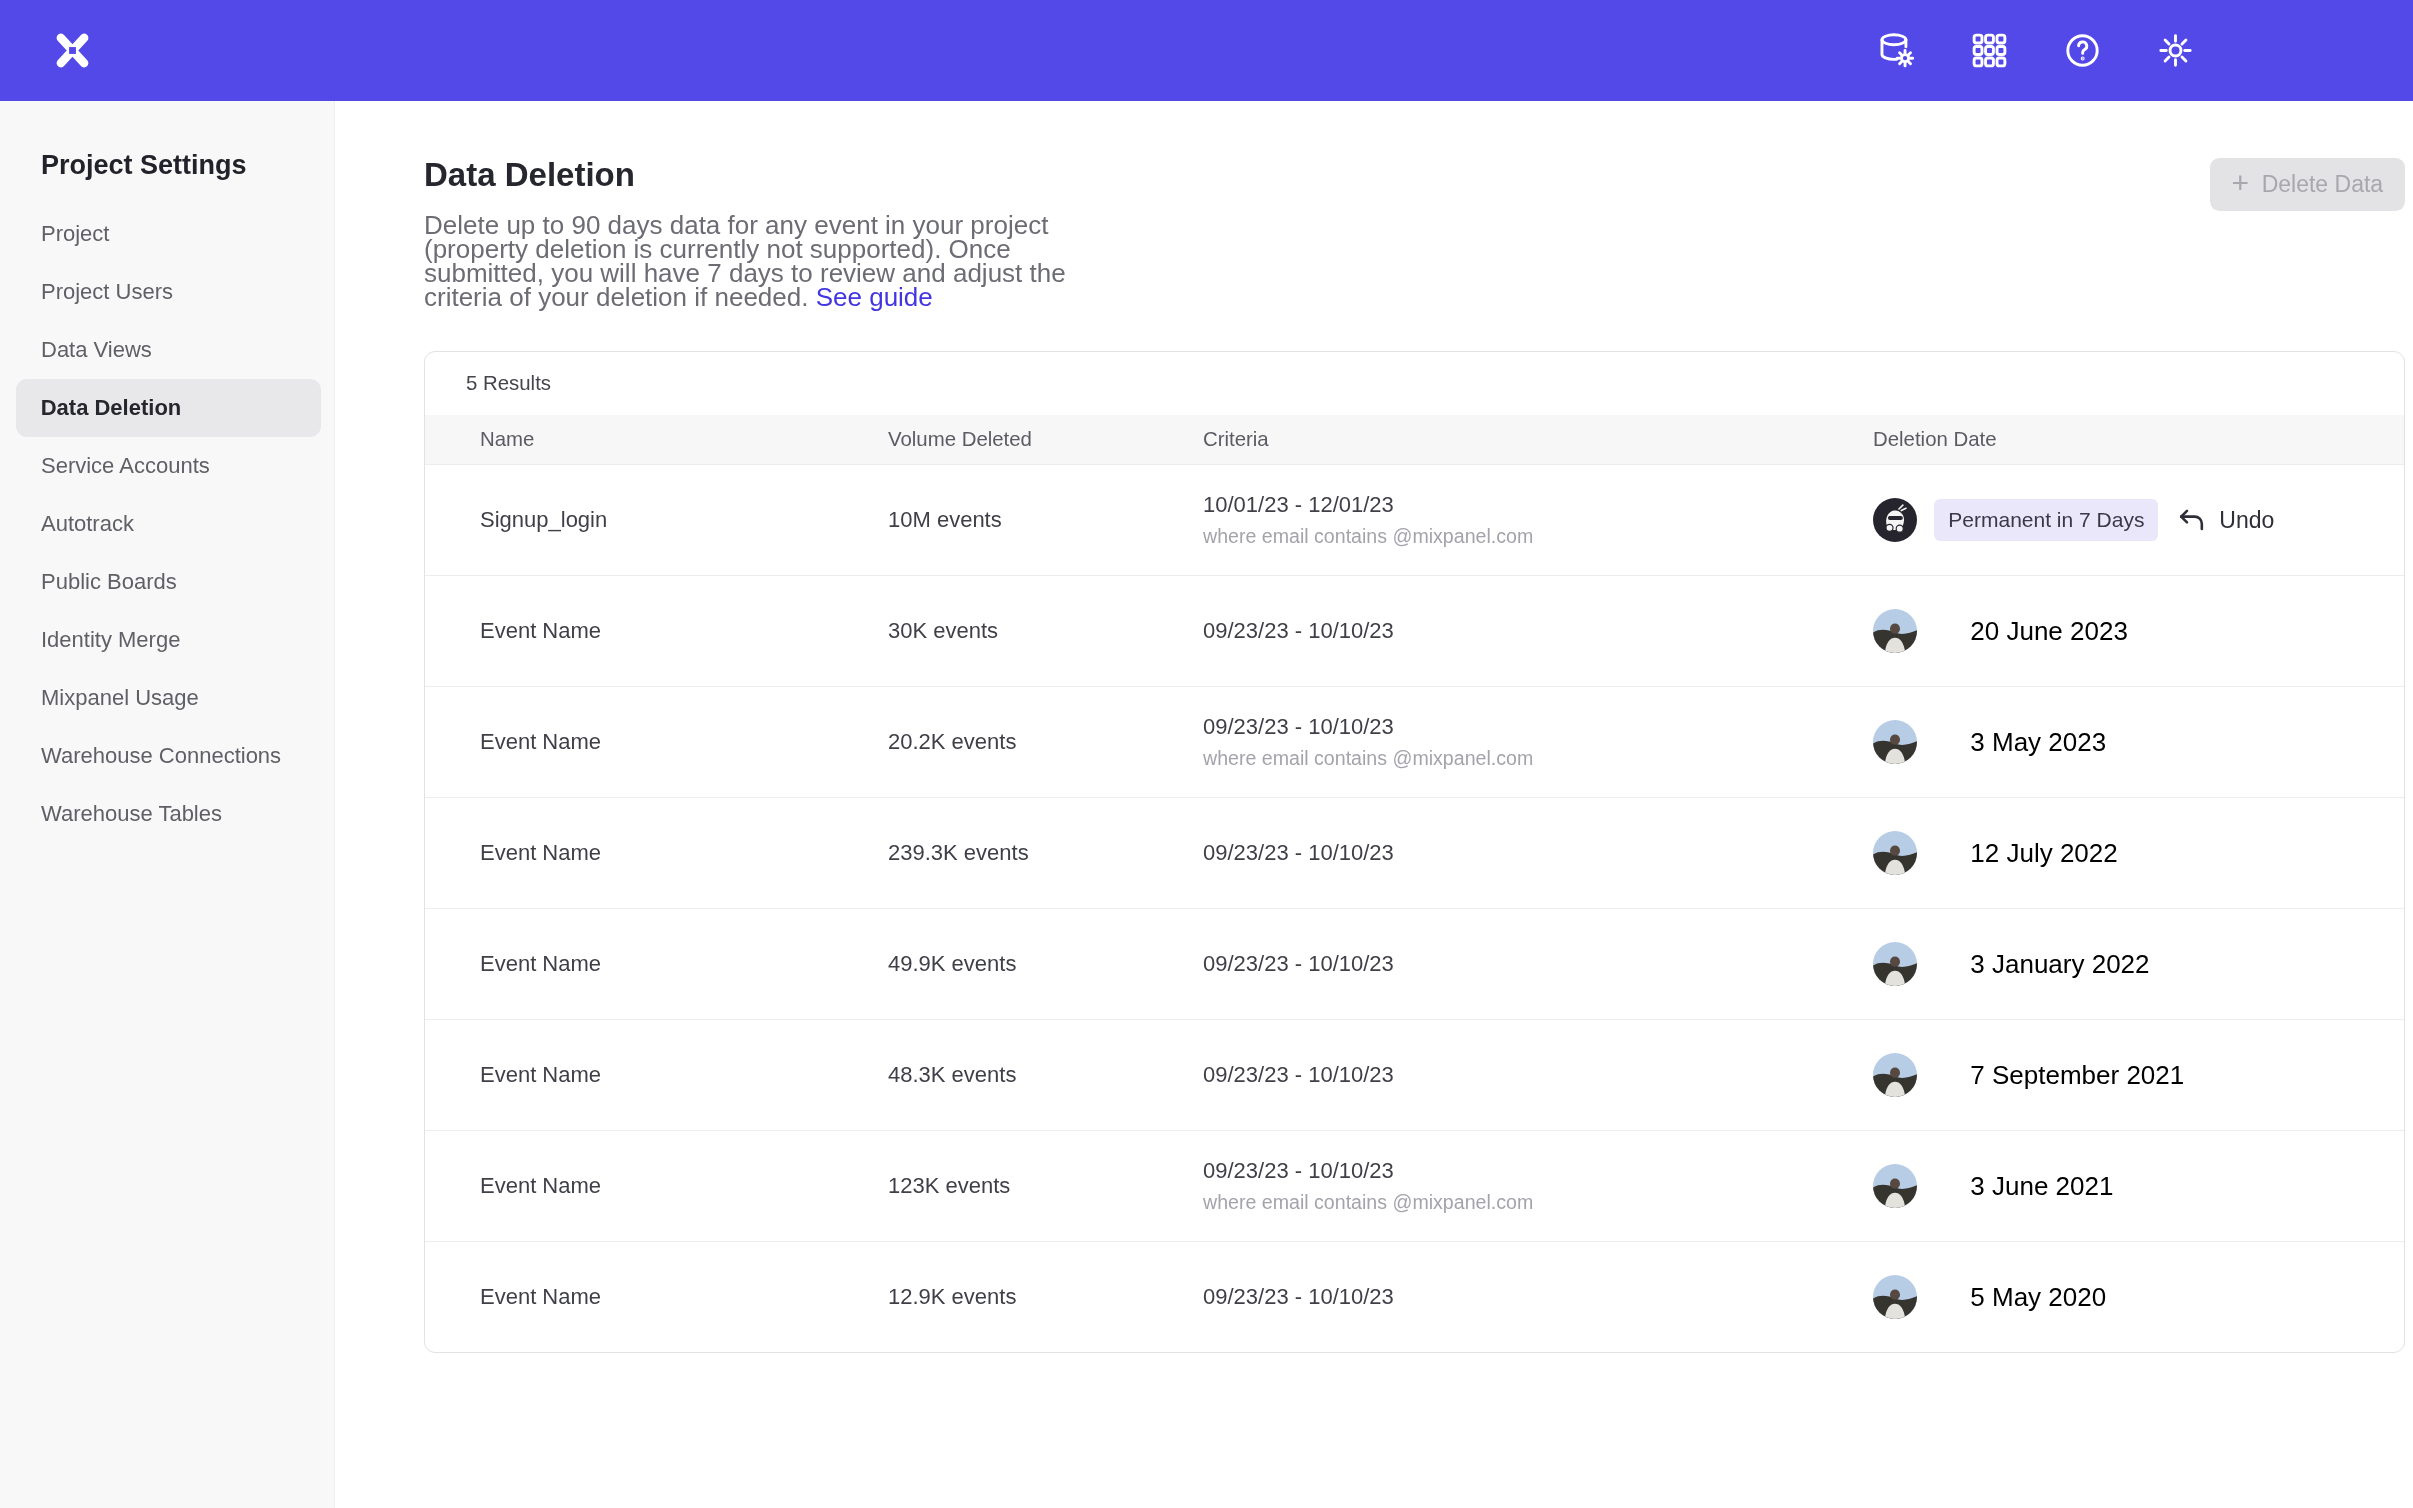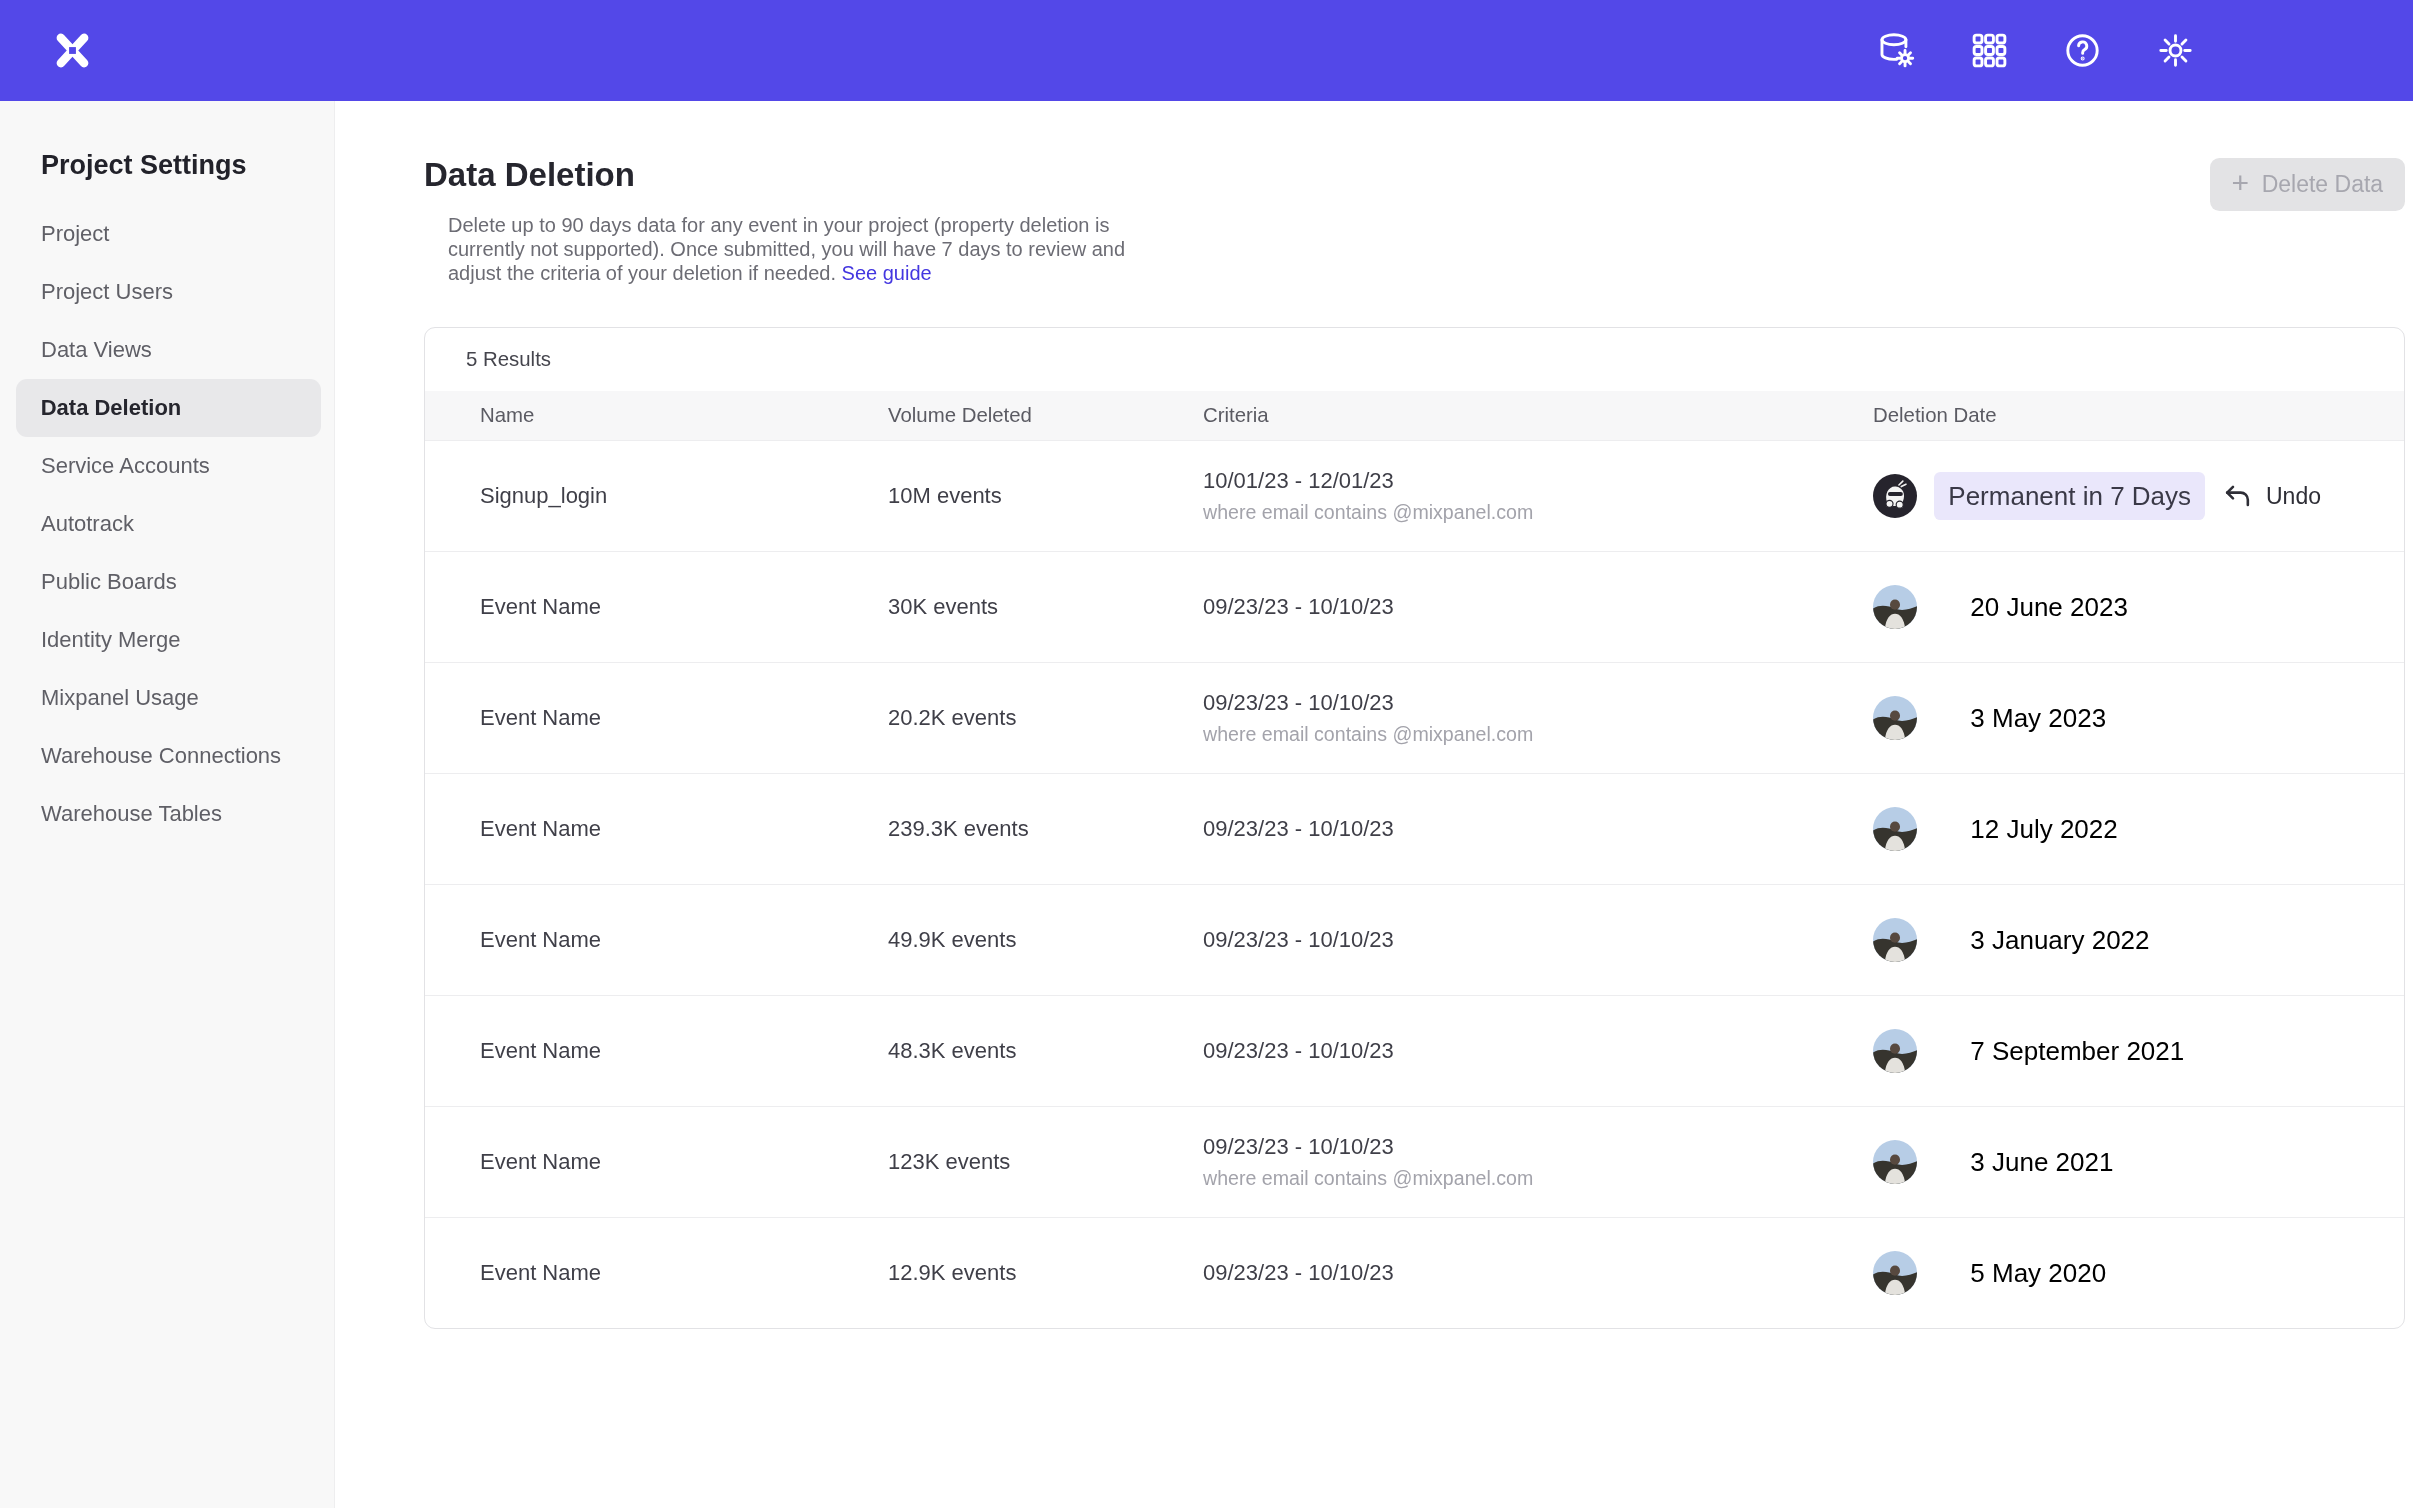--- a/index.html
+++ b/index.html
@@ -16,39 +16,39 @@
 
   
   .sidebar { position:absolute; top:101px; left:0; bottom:0; width:335px; background:#f8f8f8; border-right:0.8px solid #eeeeef; padding-top:49px; }
   .sb-title { font-size:27px; font-weight:bold; color:#22222a; margin-left:41px; margin-bottom:23.6px; }
   .sb-item { height:58px; display:flex; align-items:center; padding-left:41px; margin-right:12.6px; font-size:22px; color:#5f5f66; cursor:pointer; }
   .sb-item.active { background:#e8e8ea; border-radius:11px; margin-left:15.7px; padding-left:25px; color:#26262e; font-weight:600; }
 
   
   .main { position:absolute; top:101px; left:370px; right:0; bottom:0; background:#ffffff; padding:55px 7.9px 0 54px; }
   .page-title { font-size:33px; font-weight:bold; color:#26262e; }
-  .page-desc { margin-top:19px; width:691px; font-size:20px; line-height:24px; color:#6c6c74;margin-left:24px; }
+  .page-desc { margin-top:19px; width:691px; font-size:26px; line-height:24px; color:#6c6c74; }
   .see-guide { color:#4336e0; text-decoration:none; cursor:pointer; }
 
   .delete-btn { position:absolute; top:57px; right:7.9px; height:53px; padding:0 22px; background:#e3e3e5; border:none; border-radius:9.4px; display:flex; align-items:center; gap:12.6px; font-size:23px; font-family:inherit; color:#a7a7af; cursor:default; }
   .delete-btn .plus { font-size:30px; line-height:1; font-weight:400; margin-top:-3.1px; }
 
   
   .card { margin-top:42px; width:1981px; border:0.8px solid #e2e2e5; border-radius:11px; background:#ffffff; overflow:hidden; }
   .results-bar { height:63px; display:flex; align-items:center; padding-left:41px; font-size:20.4px; color:#45454d; }
   .grid-row { display:grid; grid-template-columns:385px 292px 647px 1fr; padding-left:55px; align-items:center;gap:23px; }
   .thead { height:49px; background:#f7f7f8; }
   .thead .th { font-size:20.4px; color:#5b5b63; }
   .trow { height:111px; border-top:0.8px solid #ededef; font-size:22px; color:#3f3f48; }
   .crit-main { font-size:22px; color:#3f3f48; }
   .crit-sub { font-size:19.6px; color:#a3a3ab; margin-top:7px; }
   .c-date { display:flex; align-items:center; gap:17.3px; padding-right:149px; }
   .avatar { width:44px; height:44px; border-radius:50%; overflow:hidden; flex:none; display:block; }
   .avatar svg { display:block; width:44px; height:44px; }
-  .badge { background:#eae7fb; color:#3a3947; font-size:26px; padding:8.6px 14px; border-radius:6.3px; white-space:nowrap; }
+  .badge { background:#eae7fb; color:#3a3947; font-size:21px; padding:8.6px 14px; border-radius:6.3px; white-space:nowrap; }
   .date-text { font-size:26px; color:#000000; white-space:nowrap;margin-left:36px; }
   .undo { margin-left:auto; display:flex; align-items:center; gap:12.6px; font-size:23px; color:#2e2e36; cursor:pointer; }
   .undo svg { width:31px; height:31px; stroke:#2e2e36; fill:none; stroke-width:2; stroke-linecap:round; stroke-linejoin:round; }
 </style>
 </head>
 <body>
 
 <div class="page">
 
   <div class="navbar">

